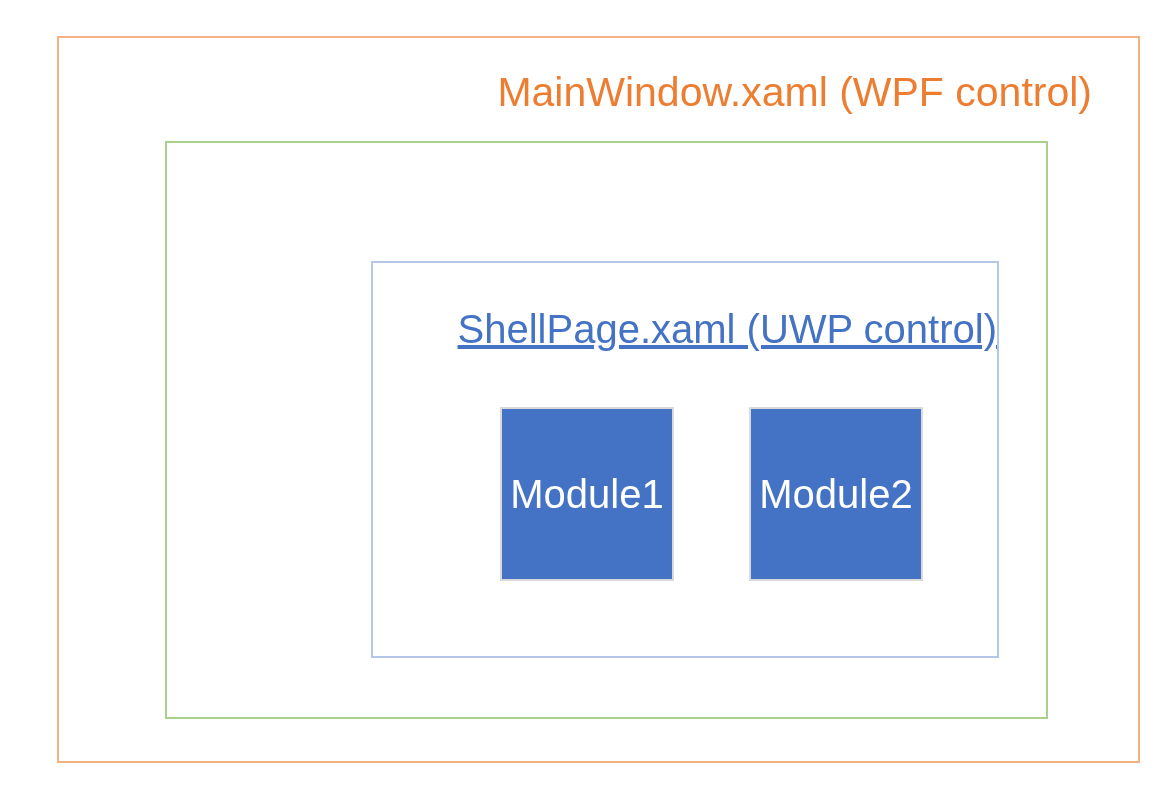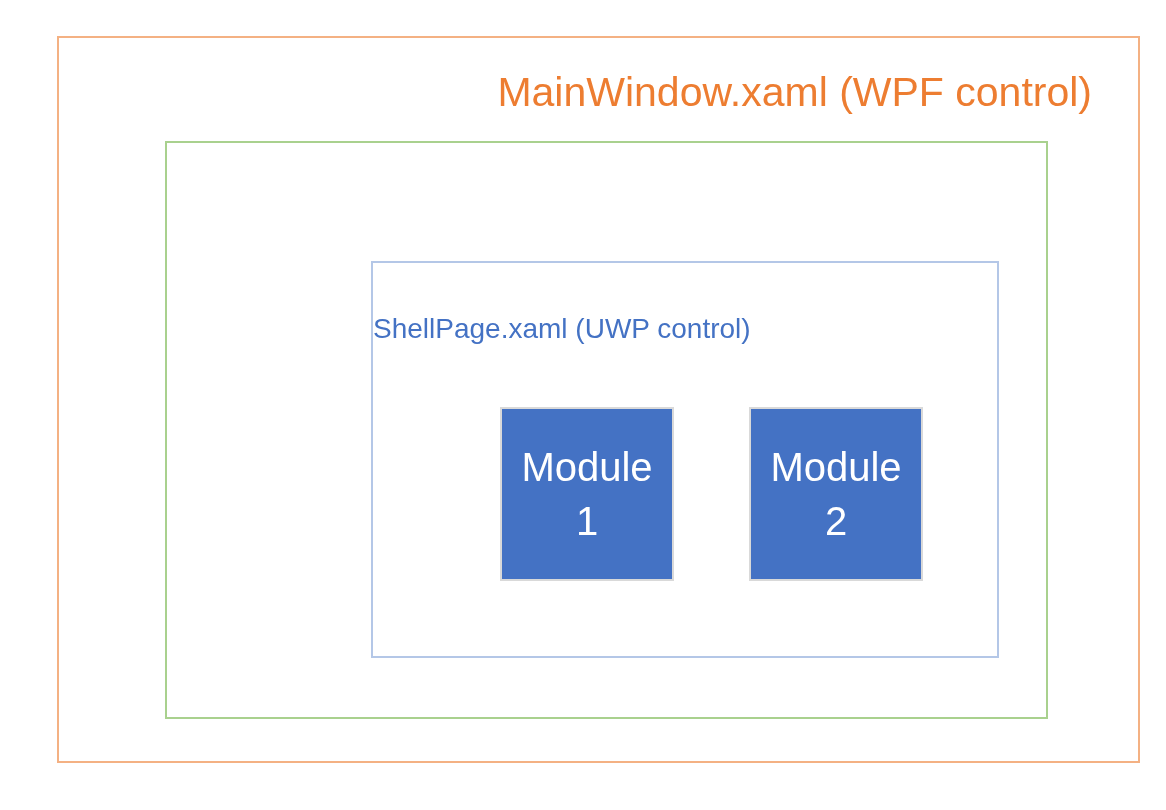--- a/index.html
+++ b/index.html
@@ -35,30 +35,31 @@
     font-size:41px;line-height:48px;color:var(--green-text);
     white-space:nowrap;
   }
 
   .shell-box{
     left:371px;top:261px;width:628px;height:397px;
     border:2px solid var(--blue-border);
   }
   .shell-label{
     position:absolute;top:42px;left:0;width:100%;
-    text-align:left;
-    font-size:28px;line-height:48px;color:var(--blue-text);
+    text-align:right;
+    font-size:40px;line-height:48px;color:var(--blue-text);
     white-space:nowrap;
+    text-decoration:underline;
   }
 
   .module{
     position:absolute;top:407px;width:174px;height:174px;
     background:var(--module-fill);
     border:2px solid var(--module-border);
-    display:flex;flex-direction:column;align-items:center;justify-content:center;
+    display:flex;flex-direction:row;align-items:center;justify-content:center;
     color:var(--module-text);
     font-size:40px;line-height:54px;text-align:center;
   }
 </style>
 </head>
 <body>
 
 <div class="box mainwindow-box">
   <div class="mainwindow-label">MainWindow.xaml (WPF control)</div>
 

